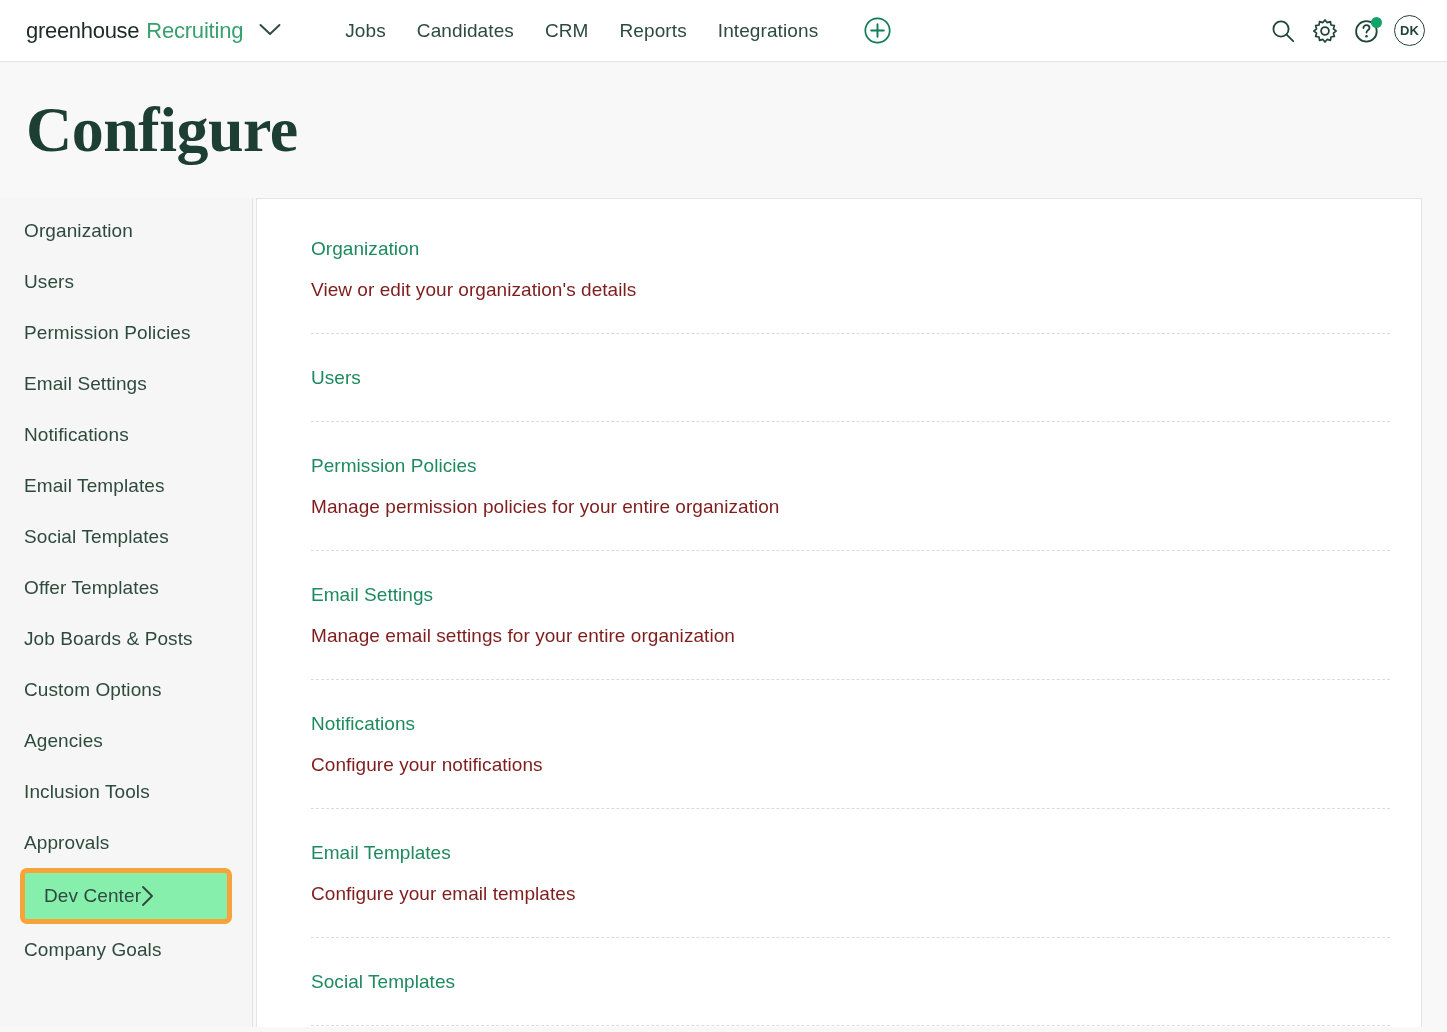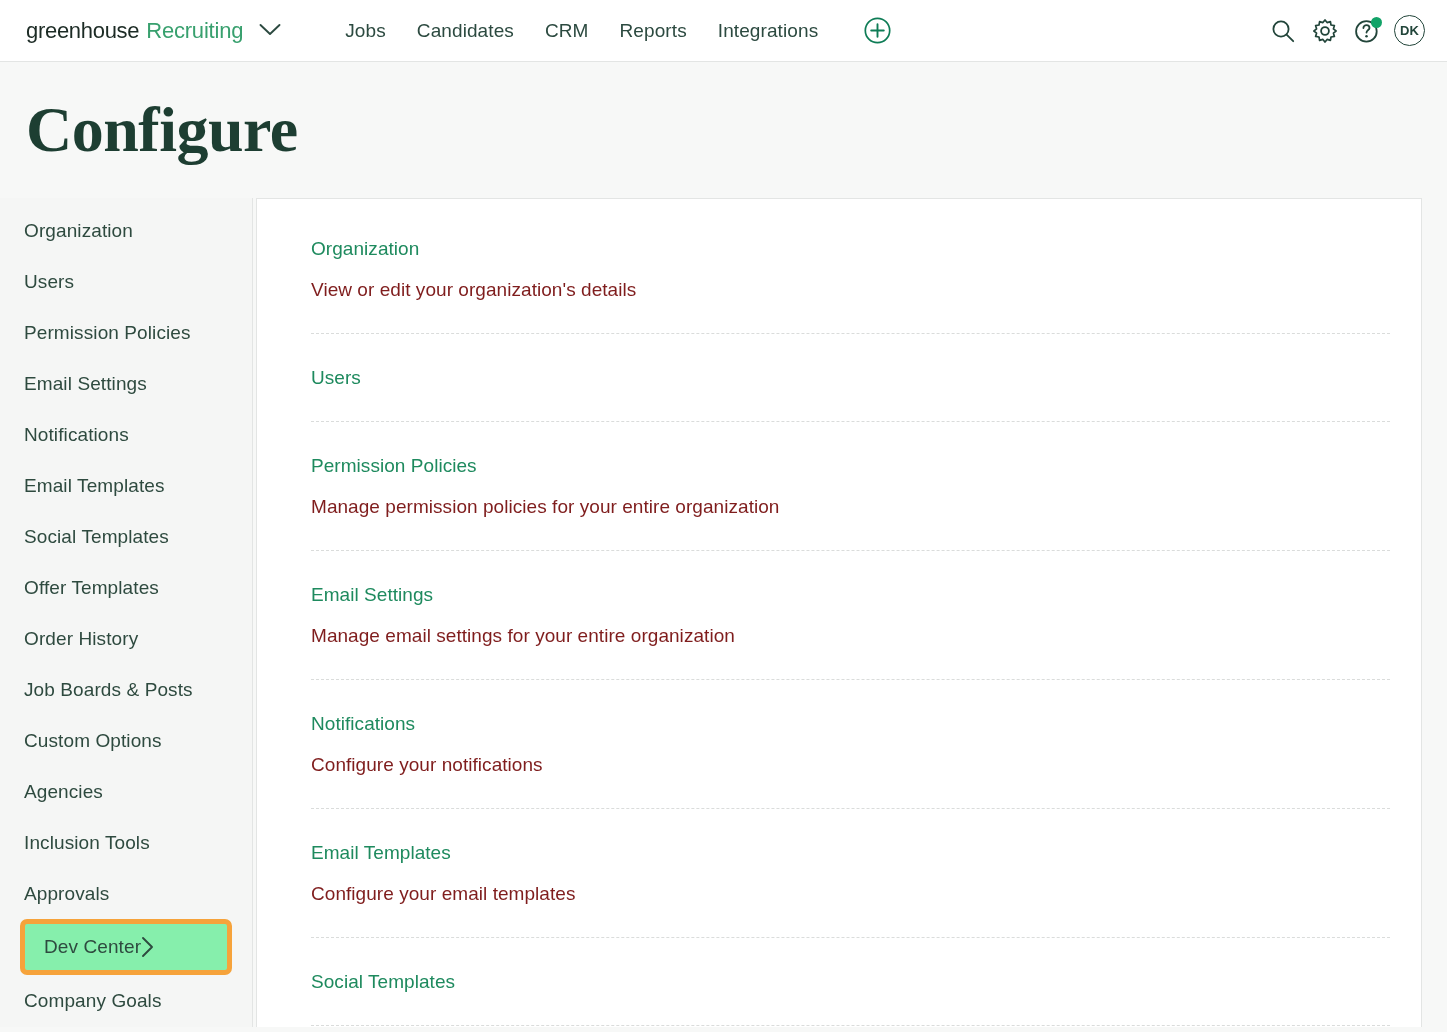--- a/index.html
+++ b/index.html
@@ -286,23 +286,20 @@
     <div class="side-item">
         <span class="side-label">Email Templates</span>
       </div>
     <div class="side-item">
         <span class="side-label">Social Templates</span>
       </div>
     <div class="side-item">
         <span class="side-label">Offer Templates</span>
       </div>
     <div class="side-item">
-        <span class="side-label">Order History</span>
-      </div>
-    <div class="side-item">
         <span class="side-label">Job Boards &amp; Posts</span>
       </div>
     <div class="side-item">
         <span class="side-label">Custom Options</span>
       </div>
     <div class="side-item">
         <span class="side-label">Agencies</span>
       </div>
     <div class="side-item">
         <span class="side-label">Inclusion Tools</span>

